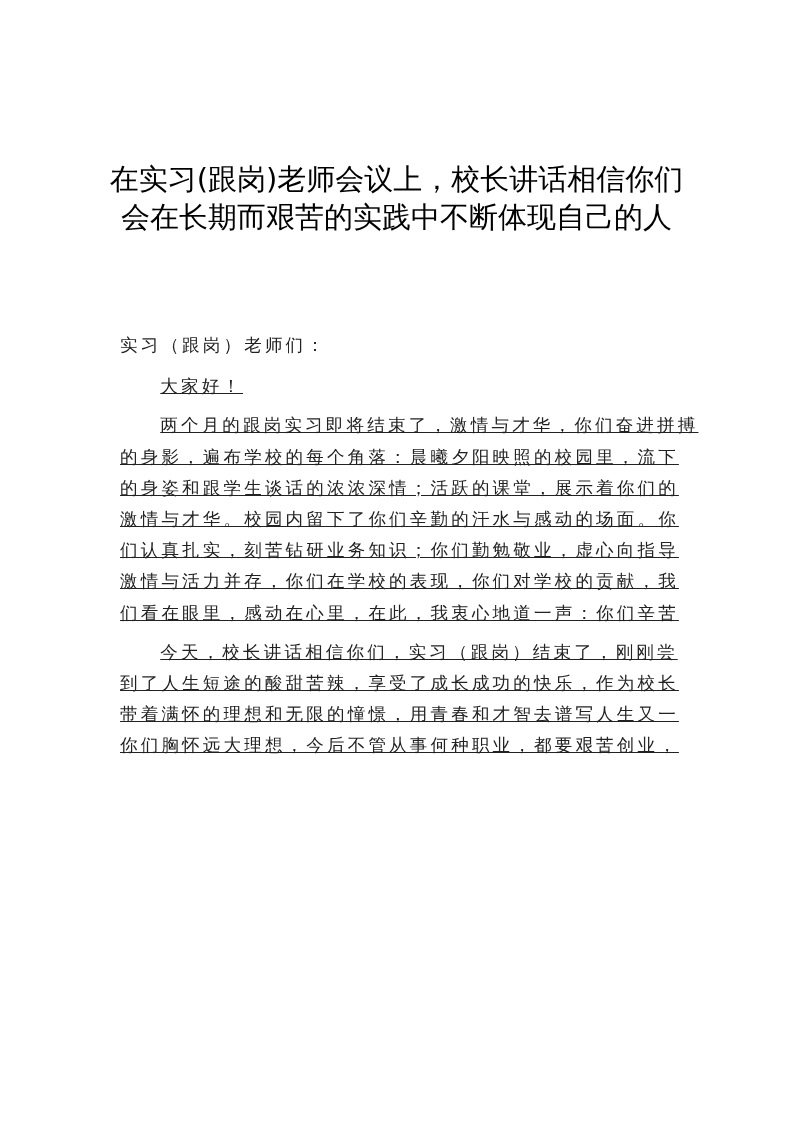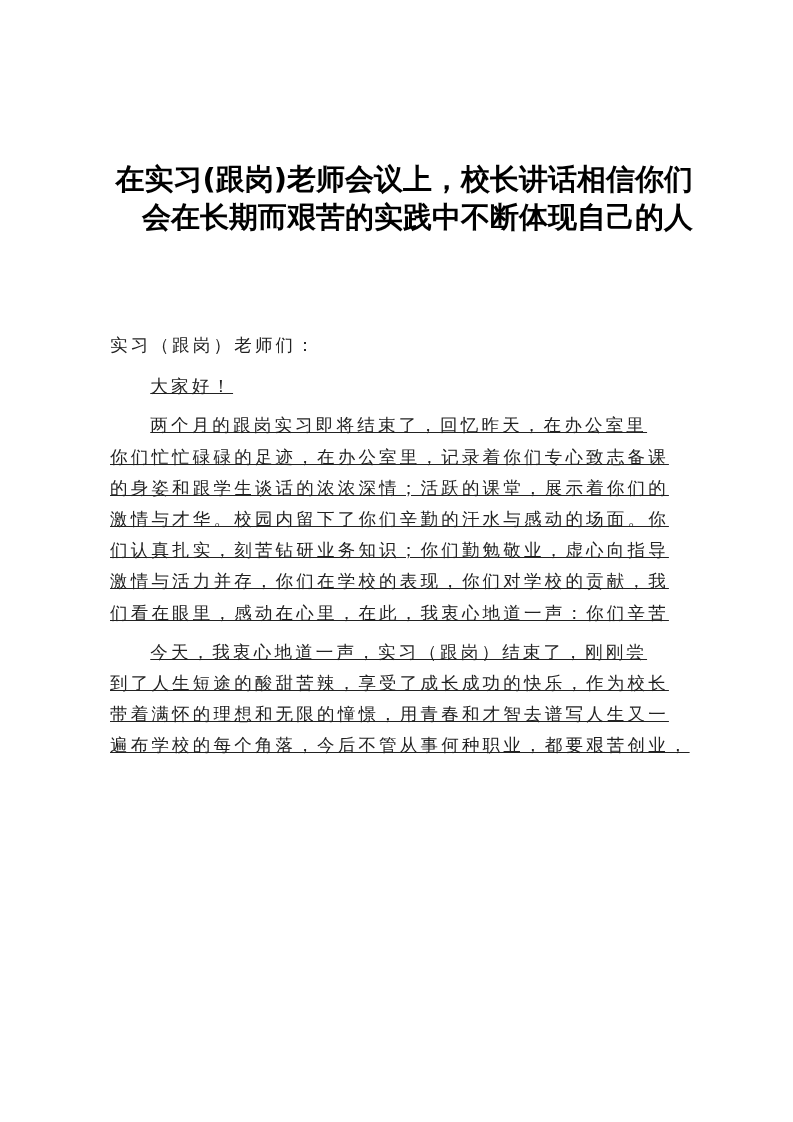--- a/index.html
+++ b/index.html
@@ -1,25 +1,25 @@
 <!DOCTYPE html>
 <html><head>
 <meta charset="utf-8">
 <style>
   html, body { margin: 0; padding: 0; background: #ffffff; }
   body { width: 793px; height: 1122px; position: relative; overflow: hidden; }
   .page { position: absolute; left: 0; top: 0; width: 793px; height: 1122px; background: #fff; }
   .title {
     position: absolute; left: 100px; top: 160px; width: 593px;
-    text-align: right; font-family: "DejaVu Sans", sans-serif; font-weight: bold;
+    text-align: center; font-family: "DejaVu Sans", sans-serif; font-weight: normal;
     font-size: 29px; line-height: 38px; color: #000; letter-spacing: 0px;
   }
   .title div { white-space: nowrap; }
   .body {
-    position: absolute; left: 110px; top: 330px; width: 580px;
+    position: absolute; left: 120px; top: 330px; width: 580px;
     font-family: "DejaVu Sans", sans-serif; font-size: 17.5px; color: #222;
     line-height: 31.2px; letter-spacing: 3.2px;
   }
   .body p { margin: 0 0 8px 0; text-align: justify; }
   .salutation { margin-bottom: 10px !important; }
   .indent { text-indent: 2.3em; text-decoration: underline; }
   .line { display: block; white-space: nowrap; }
 </style>
 </head>
 <body>
@@ -28,29 +28,29 @@
   <div class="title">
     <div>在实习(跟岗)老师会议上，校长讲话相信你们</div>
     <div>会在长期而艰苦的实践中不断体现自己的人</div>
   </div>
 
   <div class="body">
     <p class="salutation">实习（跟岗）老师们：</p>
     <p class="indent">大家好！</p>
 
     <p class="indent">
-      <span class="line">两个月的跟岗实习即将结束了，回忆昨天，在办公室里</span>
-      <span class="line" style="text-indent:0">你们忙忙碌碌的足迹，在办公室里，记录着你们专心致志备课</span>
+      <span class="line">两个月的跟岗实习即将结束了，激情与才华，你们奋进拼搏</span>
+      <span class="line" style="text-indent:0">的身影，遍布学校的每个角落：晨曦夕阳映照的校园里，流下</span>
       <span class="line" style="text-indent:0">的身姿和跟学生谈话的浓浓深情；活跃的课堂，展示着你们的</span>
       <span class="line" style="text-indent:0">激情与才华。校园内留下了你们辛勤的汗水与感动的场面。你</span>
       <span class="line" style="text-indent:0">们认真扎实，刻苦钻研业务知识；你们勤勉敬业，虚心向指导</span>
       <span class="line" style="text-indent:0">激情与活力并存，你们在学校的表现，你们对学校的贡献，我</span>
       <span class="line" style="text-indent:0">们看在眼里，感动在心里，在此，我衷心地道一声：你们辛苦</span>
     </p>
 
     <p class="indent">
-      <span class="line">今天，我衷心地道一声，实习（跟岗）结束了，刚刚尝</span>
+      <span class="line">今天，校长讲话相信你们，实习（跟岗）结束了，刚刚尝</span>
       <span class="line" style="text-indent:0">到了人生短途的酸甜苦辣，享受了成长成功的快乐，作为校长</span>
       <span class="line" style="text-indent:0">带着满怀的理想和无限的憧憬，用青春和才智去谱写人生又一</span>
-      <span class="line" style="text-indent:0">遍布学校的每个角落，今后不管从事何种职业，都要艰苦创业，</span>
+      <span class="line" style="text-indent:0">你们胸怀远大理想，今后不管从事何种职业，都要艰苦创业，</span>
     </p>
   </div>
 </div>
 
 </body></html>

